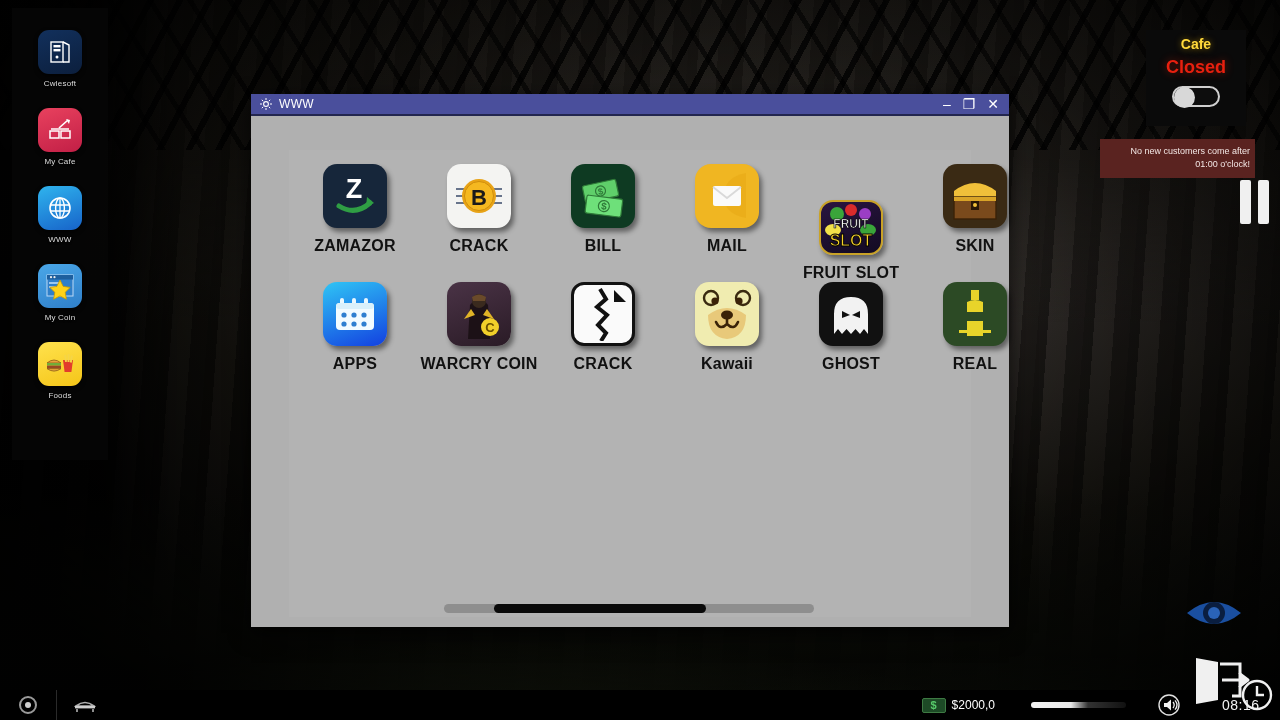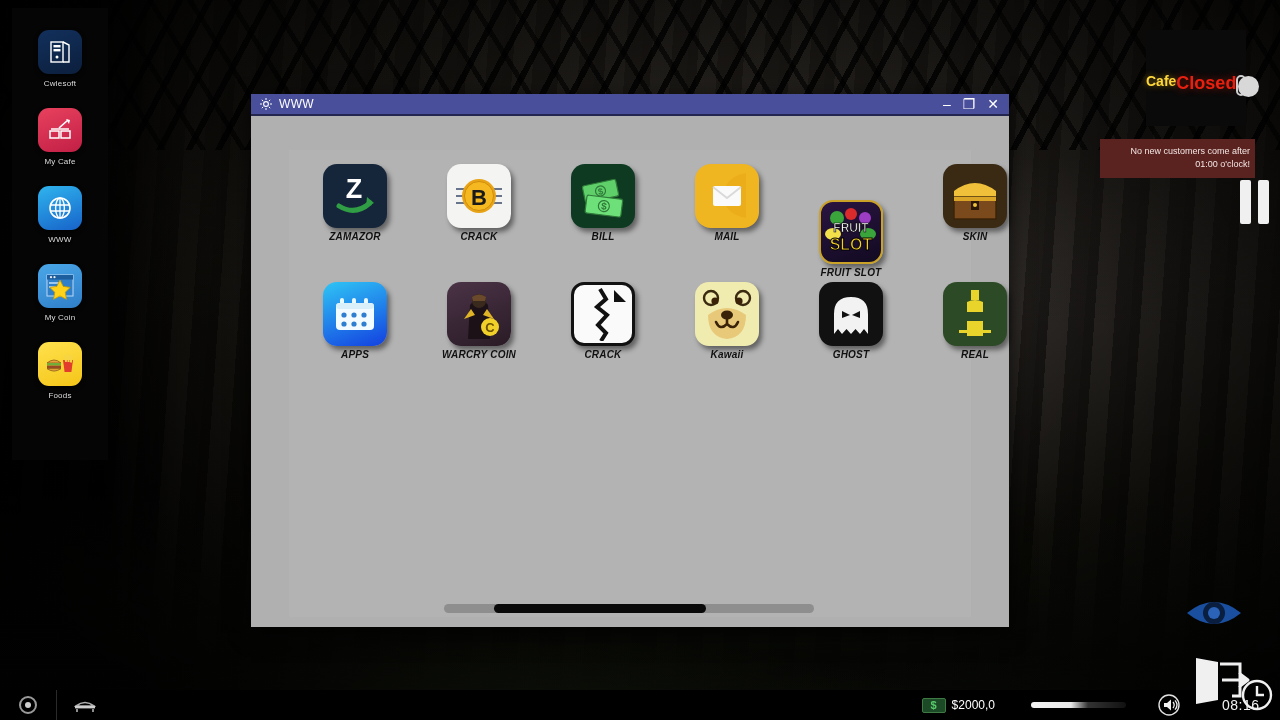--- a/index.html
+++ b/index.html
@@ -94,21 +94,21 @@
     justify-content: start;
     padding-left: 4px;
   }
   .app { display: flex; flex-direction: column; align-items: center; cursor: pointer; }
   .app-ic {
     width: 64px; height: 64px; border-radius: 14px; position: relative;
     display: flex; align-items: center; justify-content: center;
     box-shadow: 3px 4px 5px rgba(0,0,0,.45);
     overflow: hidden;
   }
-  .app-lb { margin-top: 3px; font-size: 10px; font-weight: bold; color: #111; letter-spacing: .2px; white-space: nowrap; font-style: italic; }
+  .app-lb { margin-top: 9px; font-size: 16px; font-weight: bold; color: #111; letter-spacing: .2px; white-space: nowrap; }
 
   .a-zamazor { background: #16263a; }
   .a-crypto  { background: #f4f4f2; }
   .a-bill    { background: #0e3a22; }
   .a-mail    { background: #f0b622; border-radius: 16px; }
   .a-slot    { background: linear-gradient(160deg,#2a1540,#120a22); border: 2px solid #c9a227; margin-top: 36px; }
   .a-skin    { background: #3a2a14; }
   .a-apps    { background: linear-gradient(160deg,#2fc5f5,#1340e0); }
   .a-warcry  { background: linear-gradient(160deg,#4a3346,#2a1b26); }
   .a-crack   { background: #fafafa; border: 3px solid #111; border-radius: 13px; }
@@ -119,21 +119,21 @@
   
   .sbar {
     position: absolute; left: 155px; bottom: 4px; width: 370px; height: 9px;
     background: #8e8e8e; border-radius: 5px;
   }
   .sthumb { position: absolute; left: 50px; top: 0; width: 212px; height: 9px; background: #0a0a0a; border-radius: 5px; cursor: pointer; }
 
   
   .cafe-panel {
     position: absolute; left: 1146px; top: 30px; width: 100px; height: 96px;
-    background: #0a0a0a; display: flex; flex-direction: row; align-items: center; padding-top: 6px;
+    background: #0a0a0a; display: flex; flex-direction: column; align-items: center; padding-top: 6px;
   }
   .cafe-t { color: #ffd93b; font-size: 14px; font-weight: bold; text-shadow: 0 0 6px rgba(255,200,0,.5); }
   .cafe-s { color: #e8200f; font-size: 18px; font-weight: bold; margin-top: 5px; text-shadow: 0 0 8px rgba(255,40,0,.45); }
   .toggle {
     margin-top: 8px; width: 48px; height: 21px; border-radius: 11px;
     background: #0d0d0d; border: 2px solid #cfcfcf; position: relative; cursor: pointer;
   }
   .knob { position: absolute; left: 0px; top: -1px; width: 21px; height: 21px; border-radius: 50%; background: #d8d8d8; }
   .notif {
     position: absolute; left: 1100px; top: 139px; width: 155px; padding: 6px 5px 7px;

